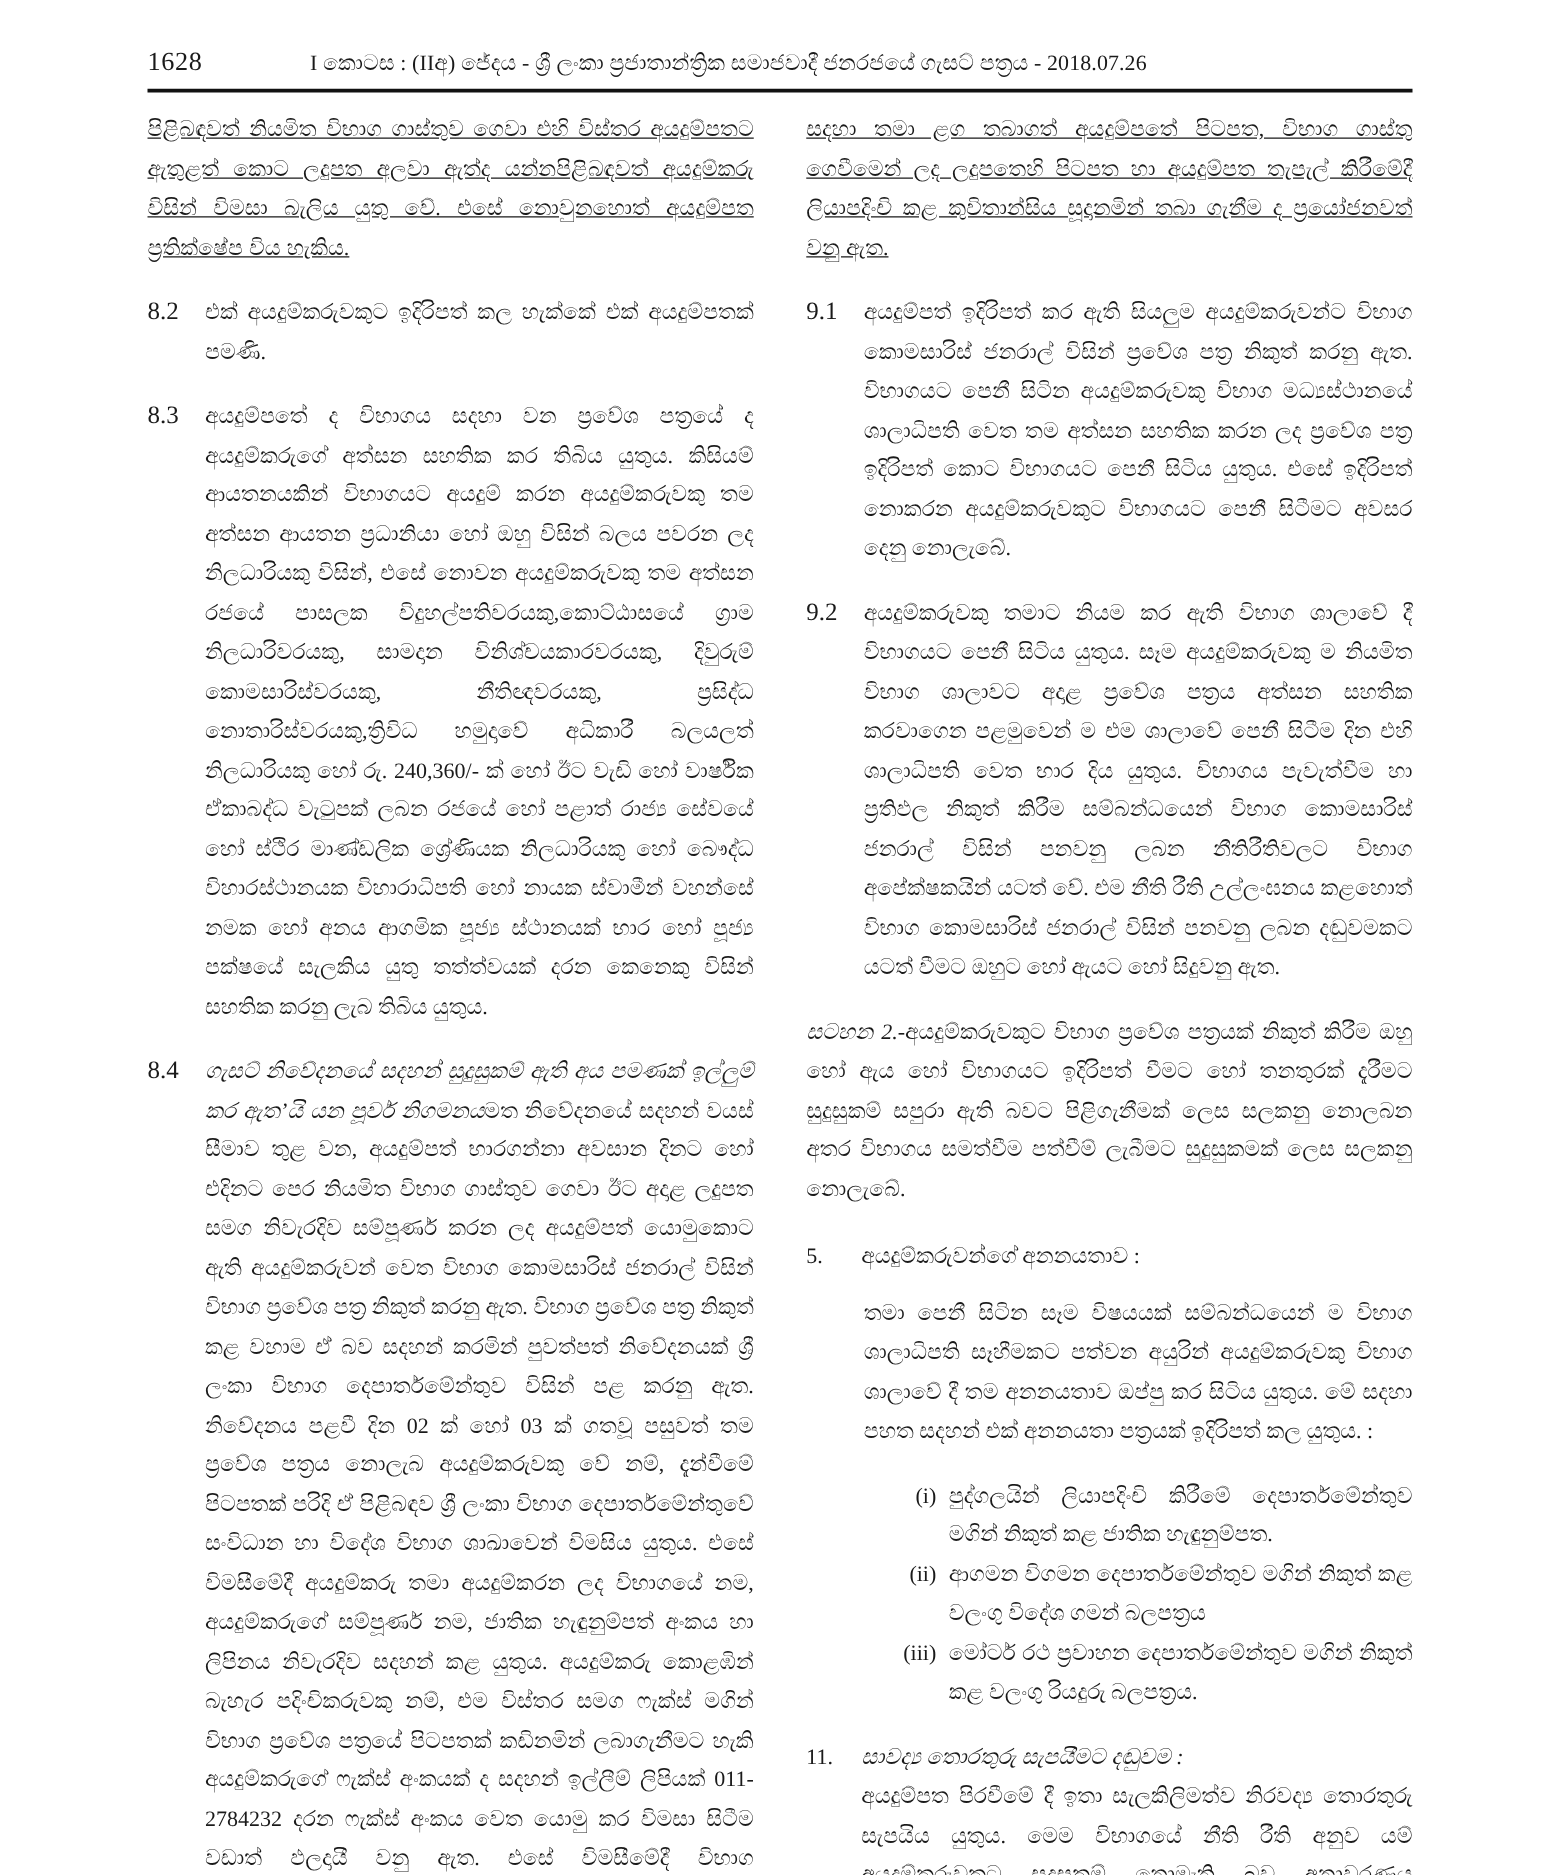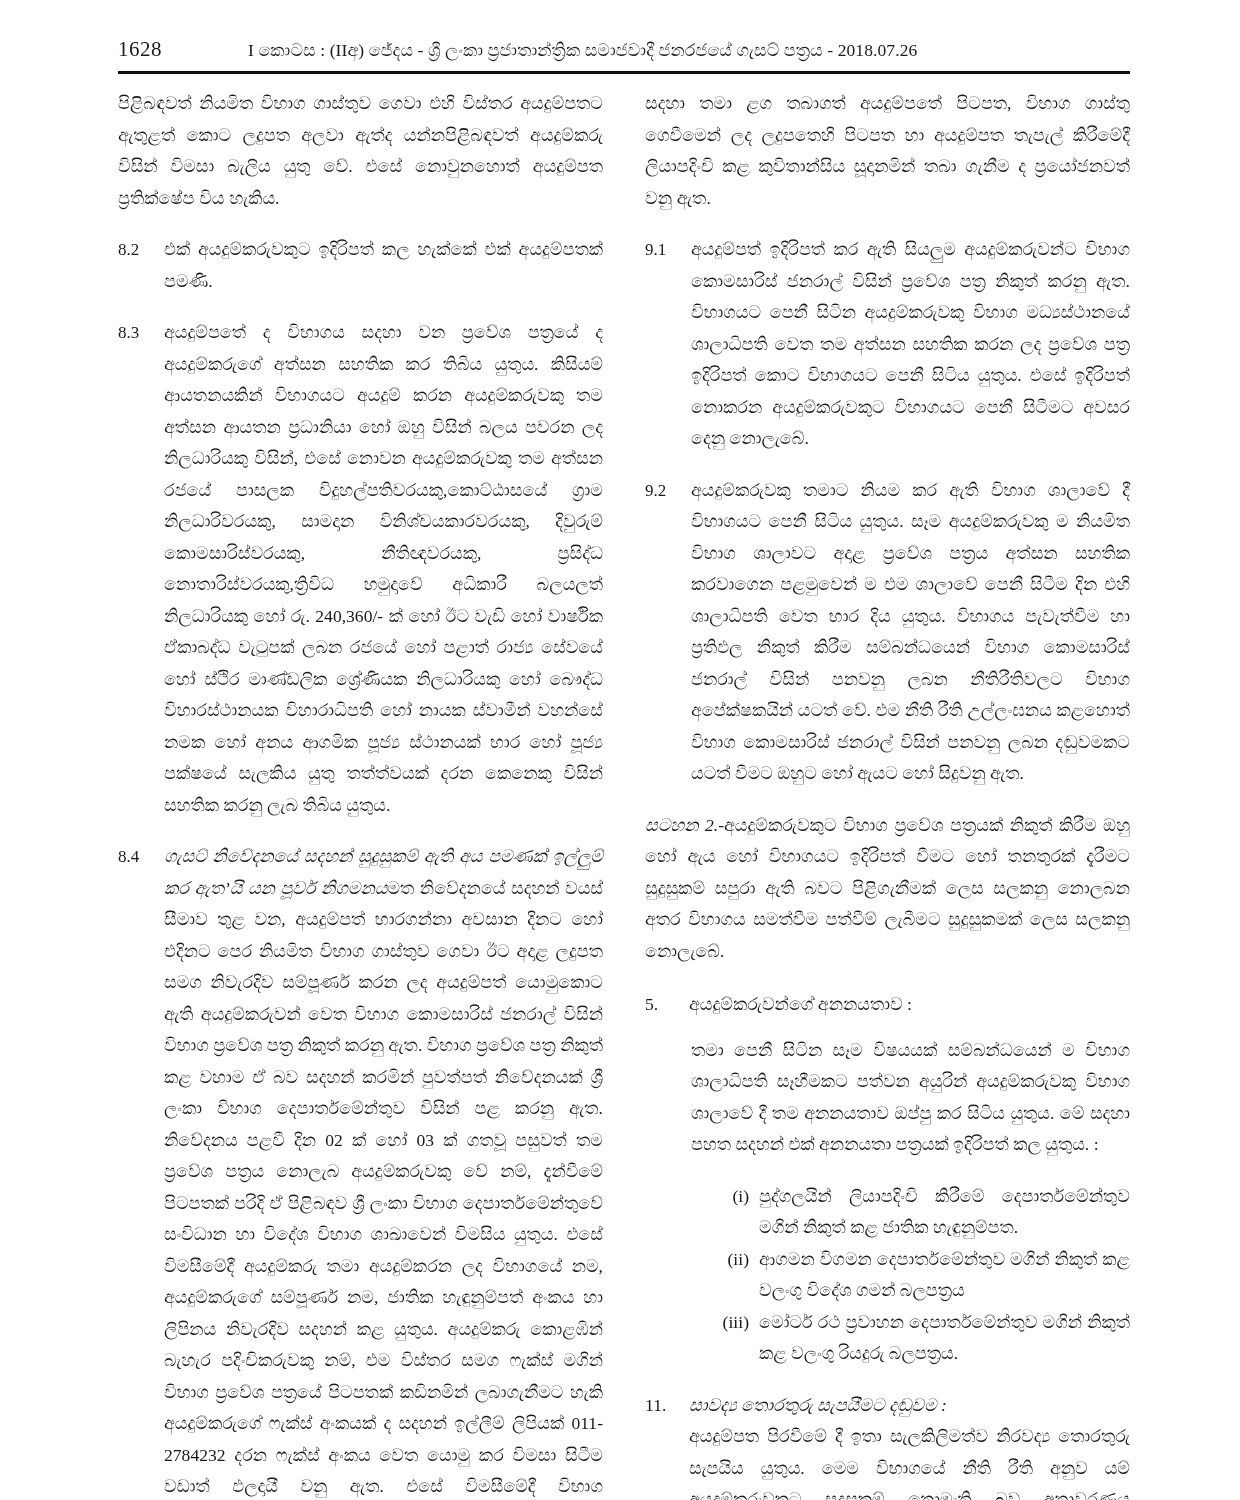--- a/index.html
+++ b/index.html
@@ -73,31 +73,32 @@
   }
 
   
   .para {
     font-size: 17.6px;
     line-height: 31.5px;
     text-align: justify;
     text-justify: inter-word;
     margin: 0 0 20px 0;
     word-spacing: .5px;
+    text-decoration: underline;
   }
 
   
   .numitem {
     display: flex;
     margin: 0 0 20px 0;
     align-items: flex-start;
   }
   .numitem .num {
     flex: 0 0 auto;
-    font-size: 17px;
+    font-size: 20px;
     line-height: 31.5px;
     font-family: "Liberation Serif", serif;
   }
   .numitem .body {
     flex: 1 1 auto;
     font-size: 17.6px;
     line-height: 31.5px;
     text-align: justify;
   }
 

